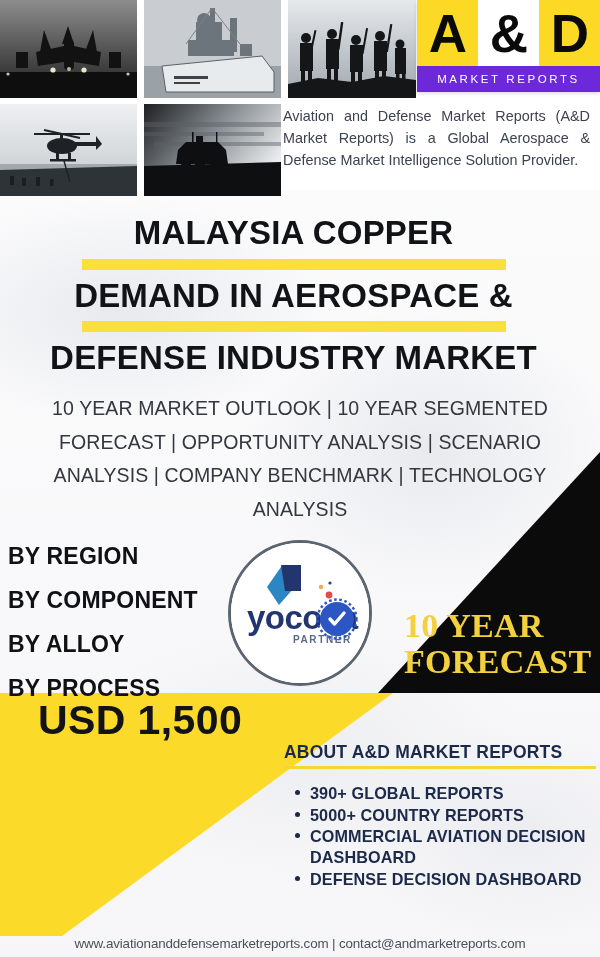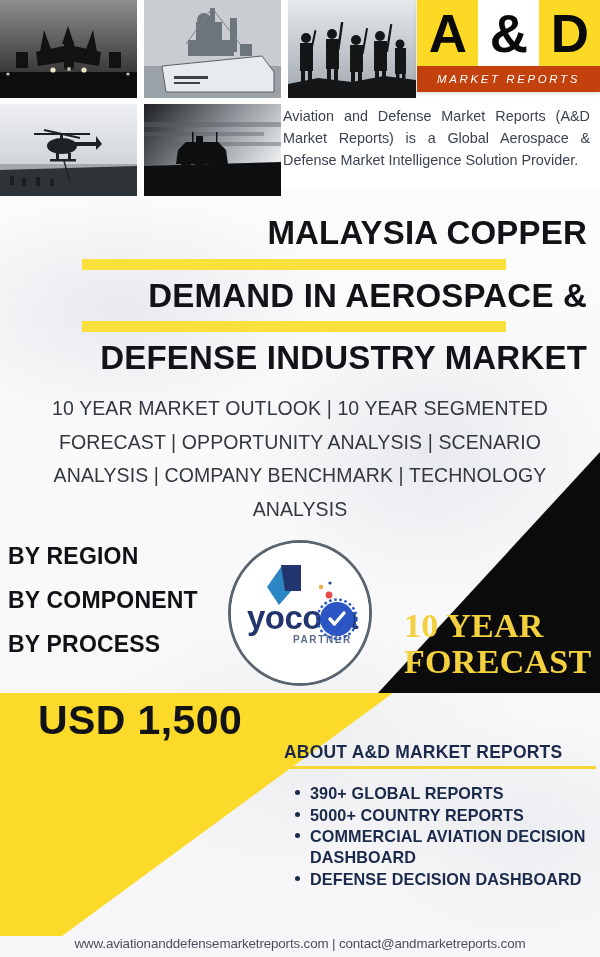--- a/index.html
+++ b/index.html
@@ -46,36 +46,36 @@
   .logo-top{position:absolute;left:0;top:0;width:183px;height:66px;display:flex;}
   .logo-cell{flex:1;display:flex;align-items:center;justify-content:center;}
   .logo-cell.y{background:#FCD924;}
   .logo-cell.w{background:#ffffff;}
   .logo-cell span{
     font-family:"Liberation Sans","DejaVu Sans",sans-serif;
     font-weight:700;font-size:53px;line-height:1;color:#0a0a0a;
     letter-spacing:-1px;
   }
   .logo-bar{
-    position:absolute;left:0;top:66px;width:183px;height:26px;background:#c2410c;
-    display:flex;align-items:center;justify-content:center;font-style:italic;
+    position:absolute;left:0;top:66px;width:183px;height:26px;background:#6d28d9;
+    display:flex;align-items:center;justify-content:center;
   }
   .logo-bar span{
     color:#ffffff;font-size:11.5px;font-weight:400;letter-spacing:2.6px;
   }
 
   
   .blurb{
     position:absolute;left:283px;top:106px;width:307px;z-index:5;
     font-size:14.4px;line-height:1.52;color:#3b4250;
     text-align:justify;text-align-last:left;
   }
 
   
-  .title-block{position:absolute;left:0;top:212px;width:587px;z-index:5;text-align:right;}
+  .title-block{position:absolute;left:0;top:212px;width:587px;z-index:5;text-align:center;}
   .title-line{
     font-weight:700;font-size:33px;line-height:1.02;color:#111317;
     letter-spacing:.2px;white-space:nowrap;
   }
   .t1{padding-top:4px;}
   .rule{height:11px;background:#FAE03C;margin:9px auto 9px auto;}
   .rule1{width:424px;}
   .rule2{width:424px;}
 
   
@@ -357,20 +357,21 @@
     <div class="title-line">DEMAND IN AEROSPACE &amp;</div>
     <div class="rule rule2"></div>
     <div class="title-line">DEFENSE INDUSTRY MARKET</div>
   </div>
 
   <div class="subtitle">10 YEAR MARKET OUTLOOK | 10 YEAR SEGMENTED FORECAST | OPPORTUNITY ANALYSIS | SCENARIO ANALYSIS | COMPANY BENCHMARK | TECHNOLOGY ANALYSIS</div>
 
   <div class="by-list">
     <div class="by-item">BY REGION</div>
     <div class="by-item">BY COMPONENT</div>
+    <div class="by-item">BY ALLOY</div>
     <div class="by-item">BY PROCESS</div>
   </div>
 
   <div class="yocova">
     <svg viewBox="0 0 138 140" width="138" height="140">
       <rect width="138" height="140" fill="#ffffff"></rect>
 
       <polygon points="36,44 50,24 62,24 62,46 48,62" fill="#2C86C4"></polygon>
       <polygon points="50,22 70,22 70,48 54,48" fill="#22356E"></polygon>
 

